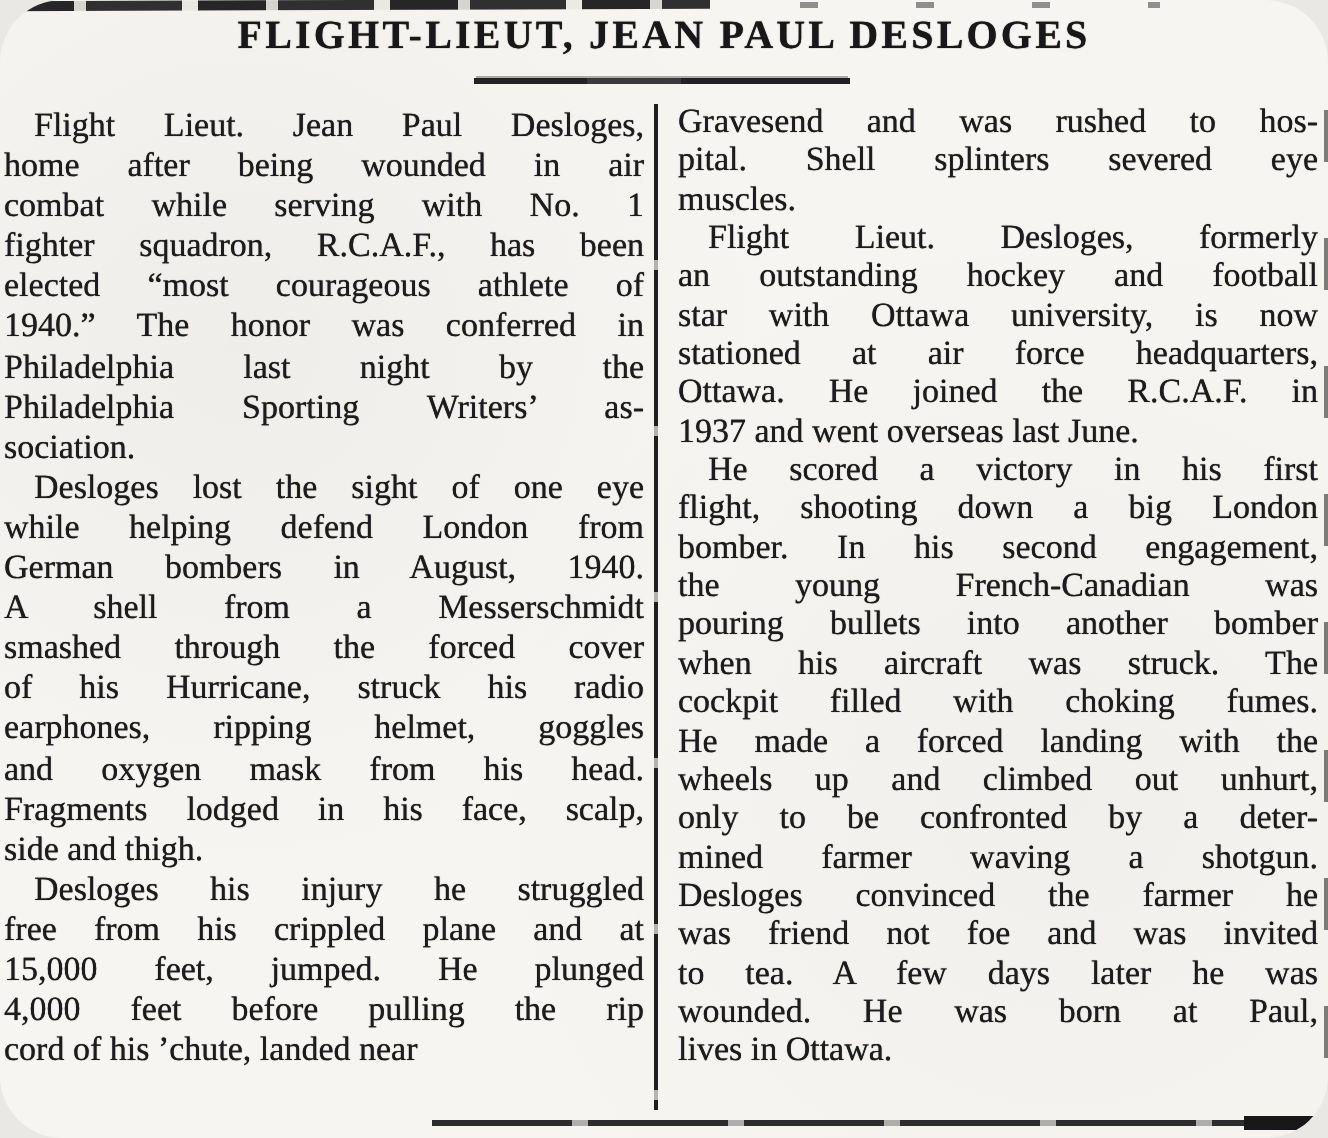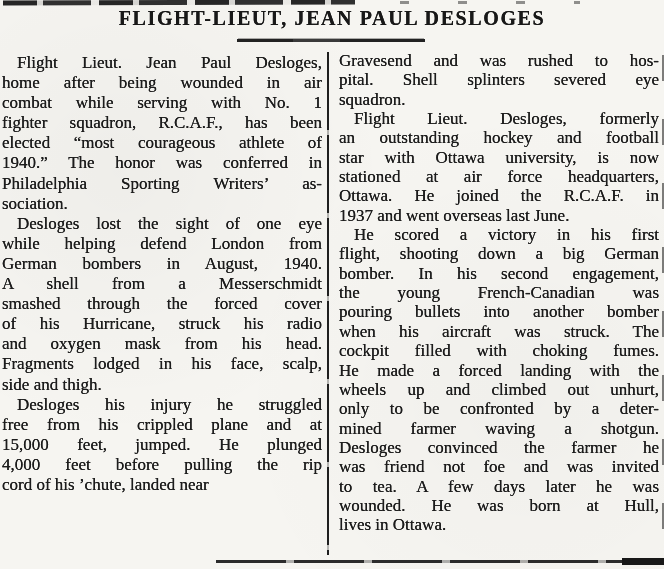--- a/index.html
+++ b/index.html
@@ -9,20 +9,21 @@
   }
   .sheet{
     position:relative;
     width:664px;height:569px;
     background:
       radial-gradient(circle at 18% 30%, rgba(0,0,0,0.03), transparent 40%),
       radial-gradient(circle at 80% 70%, rgba(0,0,0,0.025), transparent 45%),
       #f6f5f1;
     overflow:hidden;
     color:#1c1c1c;
+    border-radius:31px;
   }
   
   .top-rule{
     position:absolute;left:3px;top:0;width:352px;height:5px;
     background:repeating-linear-gradient(90deg,
       #262626 0 34px, rgba(38,38,38,.15) 34px 40px,
       #303030 40px 88px, rgba(38,38,38,.05) 88px 96px);
     transform:skewY(-0.2deg);
   }
   .top-specks{
@@ -102,61 +103,63 @@
   <h1 class="headline">FLIGHT-LIEUT, JEAN PAUL DESLOGES</h1>
   <div class="headline-rule"></div>
   <div class="columns">
     <div class="col col-left">
         <div class="line indent">Flight Lieut. Jean Paul Desloges,</div>
         <div class="line">home after being wounded in air</div>
         <div class="line">combat while serving with No. 1</div>
         <div class="line">fighter squadron, R.C.A.F., has been</div>
         <div class="line">elected “most courageous athlete of</div>
         <div class="line">1940.”  The honor was conferred in</div>
+        <div class="line">Philadelphia last night by the</div>
         <div class="line">Philadelphia Sporting Writers’ as-</div>
         <div class="line end">sociation.</div>
         <div class="line indent">Desloges lost the sight of one eye</div>
         <div class="line">while helping defend London from</div>
         <div class="line">German bombers in August, 1940.</div>
         <div class="line">A shell from a Messerschmidt</div>
         <div class="line">smashed through the forced cover</div>
         <div class="line">of his Hurricane, struck his radio</div>
+        <div class="line">earphones, ripping helmet, goggles</div>
         <div class="line">and oxygen mask from his head.</div>
         <div class="line">Fragments lodged in his face, scalp,</div>
         <div class="line end">side and thigh.</div>
         <div class="line indent">Desloges his injury he struggled</div>
         <div class="line">free from his crippled plane and at</div>
         <div class="line">15,000 feet, jumped.  He plunged</div>
         <div class="line">4,000 feet before pulling the rip</div>
         <div class="line end">cord of his ’chute, landed near</div>
       </div>
     <div class="divider"></div>
     <div class="col col-right">
         <div class="line">Gravesend and was rushed to hos-</div>
         <div class="line">pital.  Shell splinters severed eye</div>
-        <div class="line end">squadron.</div>
+        <div class="line end">muscles.</div>
         <div class="line indent">Flight Lieut. Desloges, formerly</div>
         <div class="line">an outstanding hockey and football</div>
         <div class="line">star with Ottawa university, is now</div>
         <div class="line">stationed at air force headquarters,</div>
         <div class="line">Ottawa.  He joined the R.C.A.F. in</div>
         <div class="line end">1937 and went overseas last June.</div>
         <div class="line indent">He scored a victory in his first</div>
-        <div class="line">flight, shooting down a big German</div>
+        <div class="line">flight, shooting down a big London</div>
         <div class="line">bomber.  In his second engagement,</div>
         <div class="line">the young French-Canadian was</div>
         <div class="line">pouring bullets into another bomber</div>
         <div class="line">when his aircraft was struck.  The</div>
         <div class="line">cockpit filled with choking fumes.</div>
         <div class="line">He made a forced landing with the</div>
         <div class="line">wheels up and climbed out unhurt,</div>
         <div class="line">only to be confronted by a deter-</div>
         <div class="line">mined farmer waving a shotgun.</div>
         <div class="line">Desloges convinced the farmer he</div>
         <div class="line">was friend not foe and was invited</div>
         <div class="line">to tea.  A few days later he was</div>
-        <div class="line">wounded.  He was born at Hull,</div>
+        <div class="line">wounded.  He was born at Paul,</div>
         <div class="line end">lives in Ottawa.</div>
       </div>
   </div>
   <div class="right-edge-rule"></div>
   <div class="bottom-rule"></div>
 </div>
 
 </body></html>

